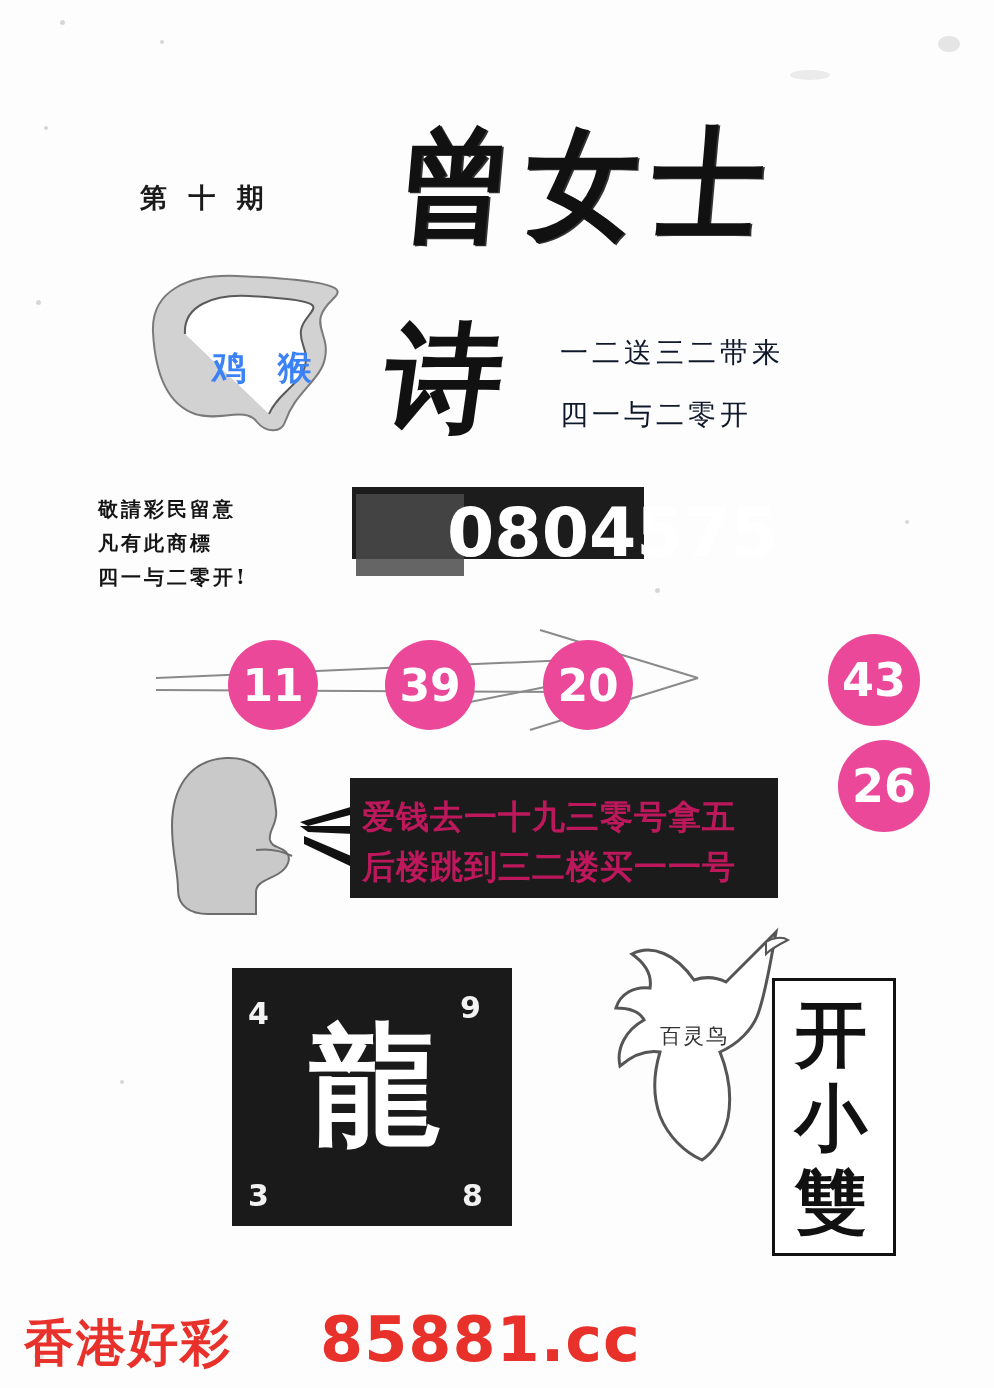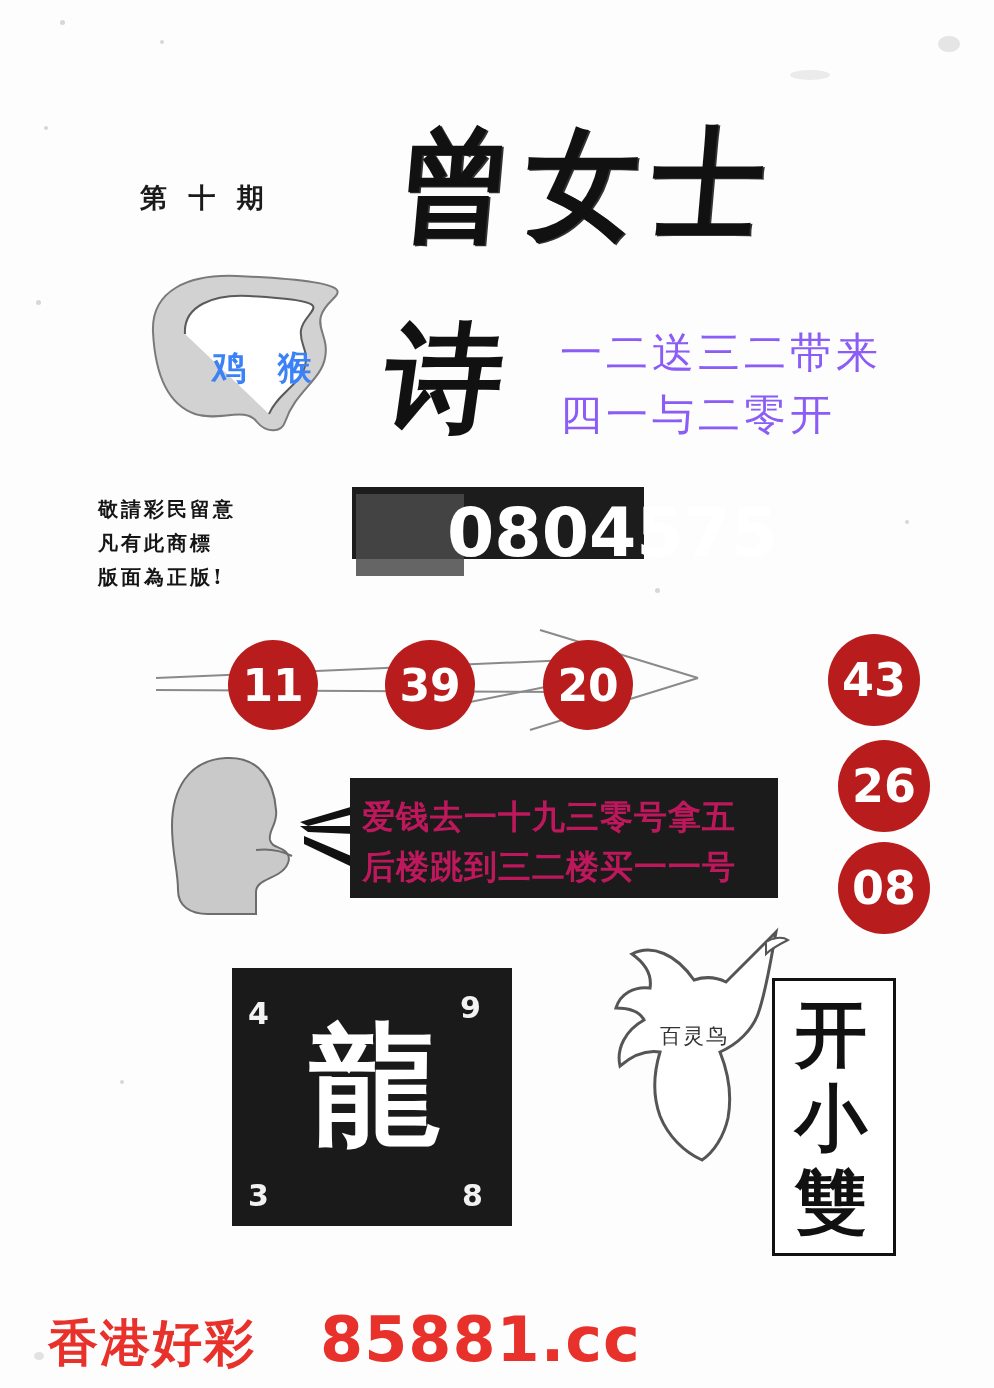--- a/index.html
+++ b/index.html
@@ -78,24 +78,24 @@
     font-weight: 700;
     color: #111;
     transform: skewX(-8deg);
   }
 
   .poem-lines {
     position: absolute;
     left: 560px;
     top: 322px;
     font-family: "DejaVu Serif", serif;
-    font-size: 42px;
+    font-size: 28px;
     line-height: 62px;
     letter-spacing: 4px;
-    color: #8b5cf6;
+    color: #0f172a;
   }
 
   .notice {
     position: absolute;
     left: 98px;
     top: 492px;
     font-family: "DejaVu Serif", serif;
     font-size: 20px;
     line-height: 34px;
     letter-spacing: 3px;
@@ -127,21 +127,21 @@
     font-family: "DejaVu Sans", sans-serif;
     font-size: 68px;
     font-weight: 700;
     color: #fff;
     letter-spacing: 0px;
   }
 
   
   .ball {
     position: absolute;
-    background: #b91c1c;
+    background: #ec4899;
     border-radius: 50%;
     color: #fff;
     font-family: "DejaVu Sans", sans-serif;
     font-weight: 700;
     display: flex;
     align-items: center;
     justify-content: center;
   }
   .ball.main {
     width: 90px;
@@ -244,21 +244,20 @@
 
   .footer-cn {
     position: absolute;
     left: 24px;
     top: 1310px;
     font-family: "DejaVu Serif", serif;
     font-size: 50px;
     font-weight: 700;
     color: #e8312a;
     letter-spacing: 2px;
-    margin-left: 24px;
   }
   .footer-url {
     position: absolute;
     left: 320px;
     top: 1303px;
     font-family: "DejaVu Sans", sans-serif;
     font-size: 62px;
     font-weight: 700;
     color: #e8312a;
     letter-spacing: 1px;
@@ -298,42 +297,41 @@
   <div class="poem-char">诗</div>
 
   <div class="poem-lines">
     <div>一二送三二带来</div>
     <div>四一与二零开</div>
   </div>
 
   <div class="notice">
     <div>敬請彩民留意</div>
     <div>凡有此商標</div>
-    <div>版面為正版!</div>
+    <div>四一与二零开!</div>
   </div>
 
   <div class="stamp-box"></div>
   <div class="stamp-smudge"></div>
   <div class="stamp-number">0804575</div>
 
   <svg class="arrow-lines" width="560" height="140" viewBox="0 0 560 140">
     <line x1="6" y1="58" x2="420" y2="40" stroke="#8a8a8a" stroke-width="2"></line>
     <line x1="6" y1="70" x2="420" y2="72" stroke="#8a8a8a" stroke-width="2"></line>
     <line x1="250" y1="96" x2="420" y2="62" stroke="#8a8a8a" stroke-width="2"></line>
     <line x1="390" y1="10" x2="548" y2="58" stroke="#8a8a8a" stroke-width="2"></line>
     <line x1="548" y1="58" x2="380" y2="110" stroke="#8a8a8a" stroke-width="2"></line>
   </svg>
 
   <div class="ball main" style="left:228px;top:640px;">11</div>
   <div class="ball main" style="left:385px;top:640px;">39</div>
   <div class="ball main" style="left:543px;top:640px;">20</div>
 
   <div class="ball side" style="left:828px;top:634px;">43</div>
   <div class="ball side" style="left:838px;top:740px;">26</div>
-  <div class="ball side" style="left:838px;top:842px;">08</div>
 
   <svg class="head-wrap" width="200" height="180" viewBox="0 0 200 180">
     <path d="M66,6 C28,8 12,38 12,74 C12,102 18,118 18,138
              C18,154 30,162 48,162 L96,162 L96,140
              C96,130 108,128 118,122 C128,116 132,106 126,100
              C120,94 112,96 110,88 C108,78 118,72 116,58
              C114,30 100,4 66,6 Z" fill="#c9c9c9" stroke="#6d6d6d" stroke-width="2"></path>
     <path d="M96,98 C112,96 124,100 132,104" fill="none" stroke="#6d6d6d" stroke-width="2"></path>
   </svg>
   <svg style="position:absolute;left:300px;top:796px;" width="70" height="90" viewBox="0 0 70 90">

